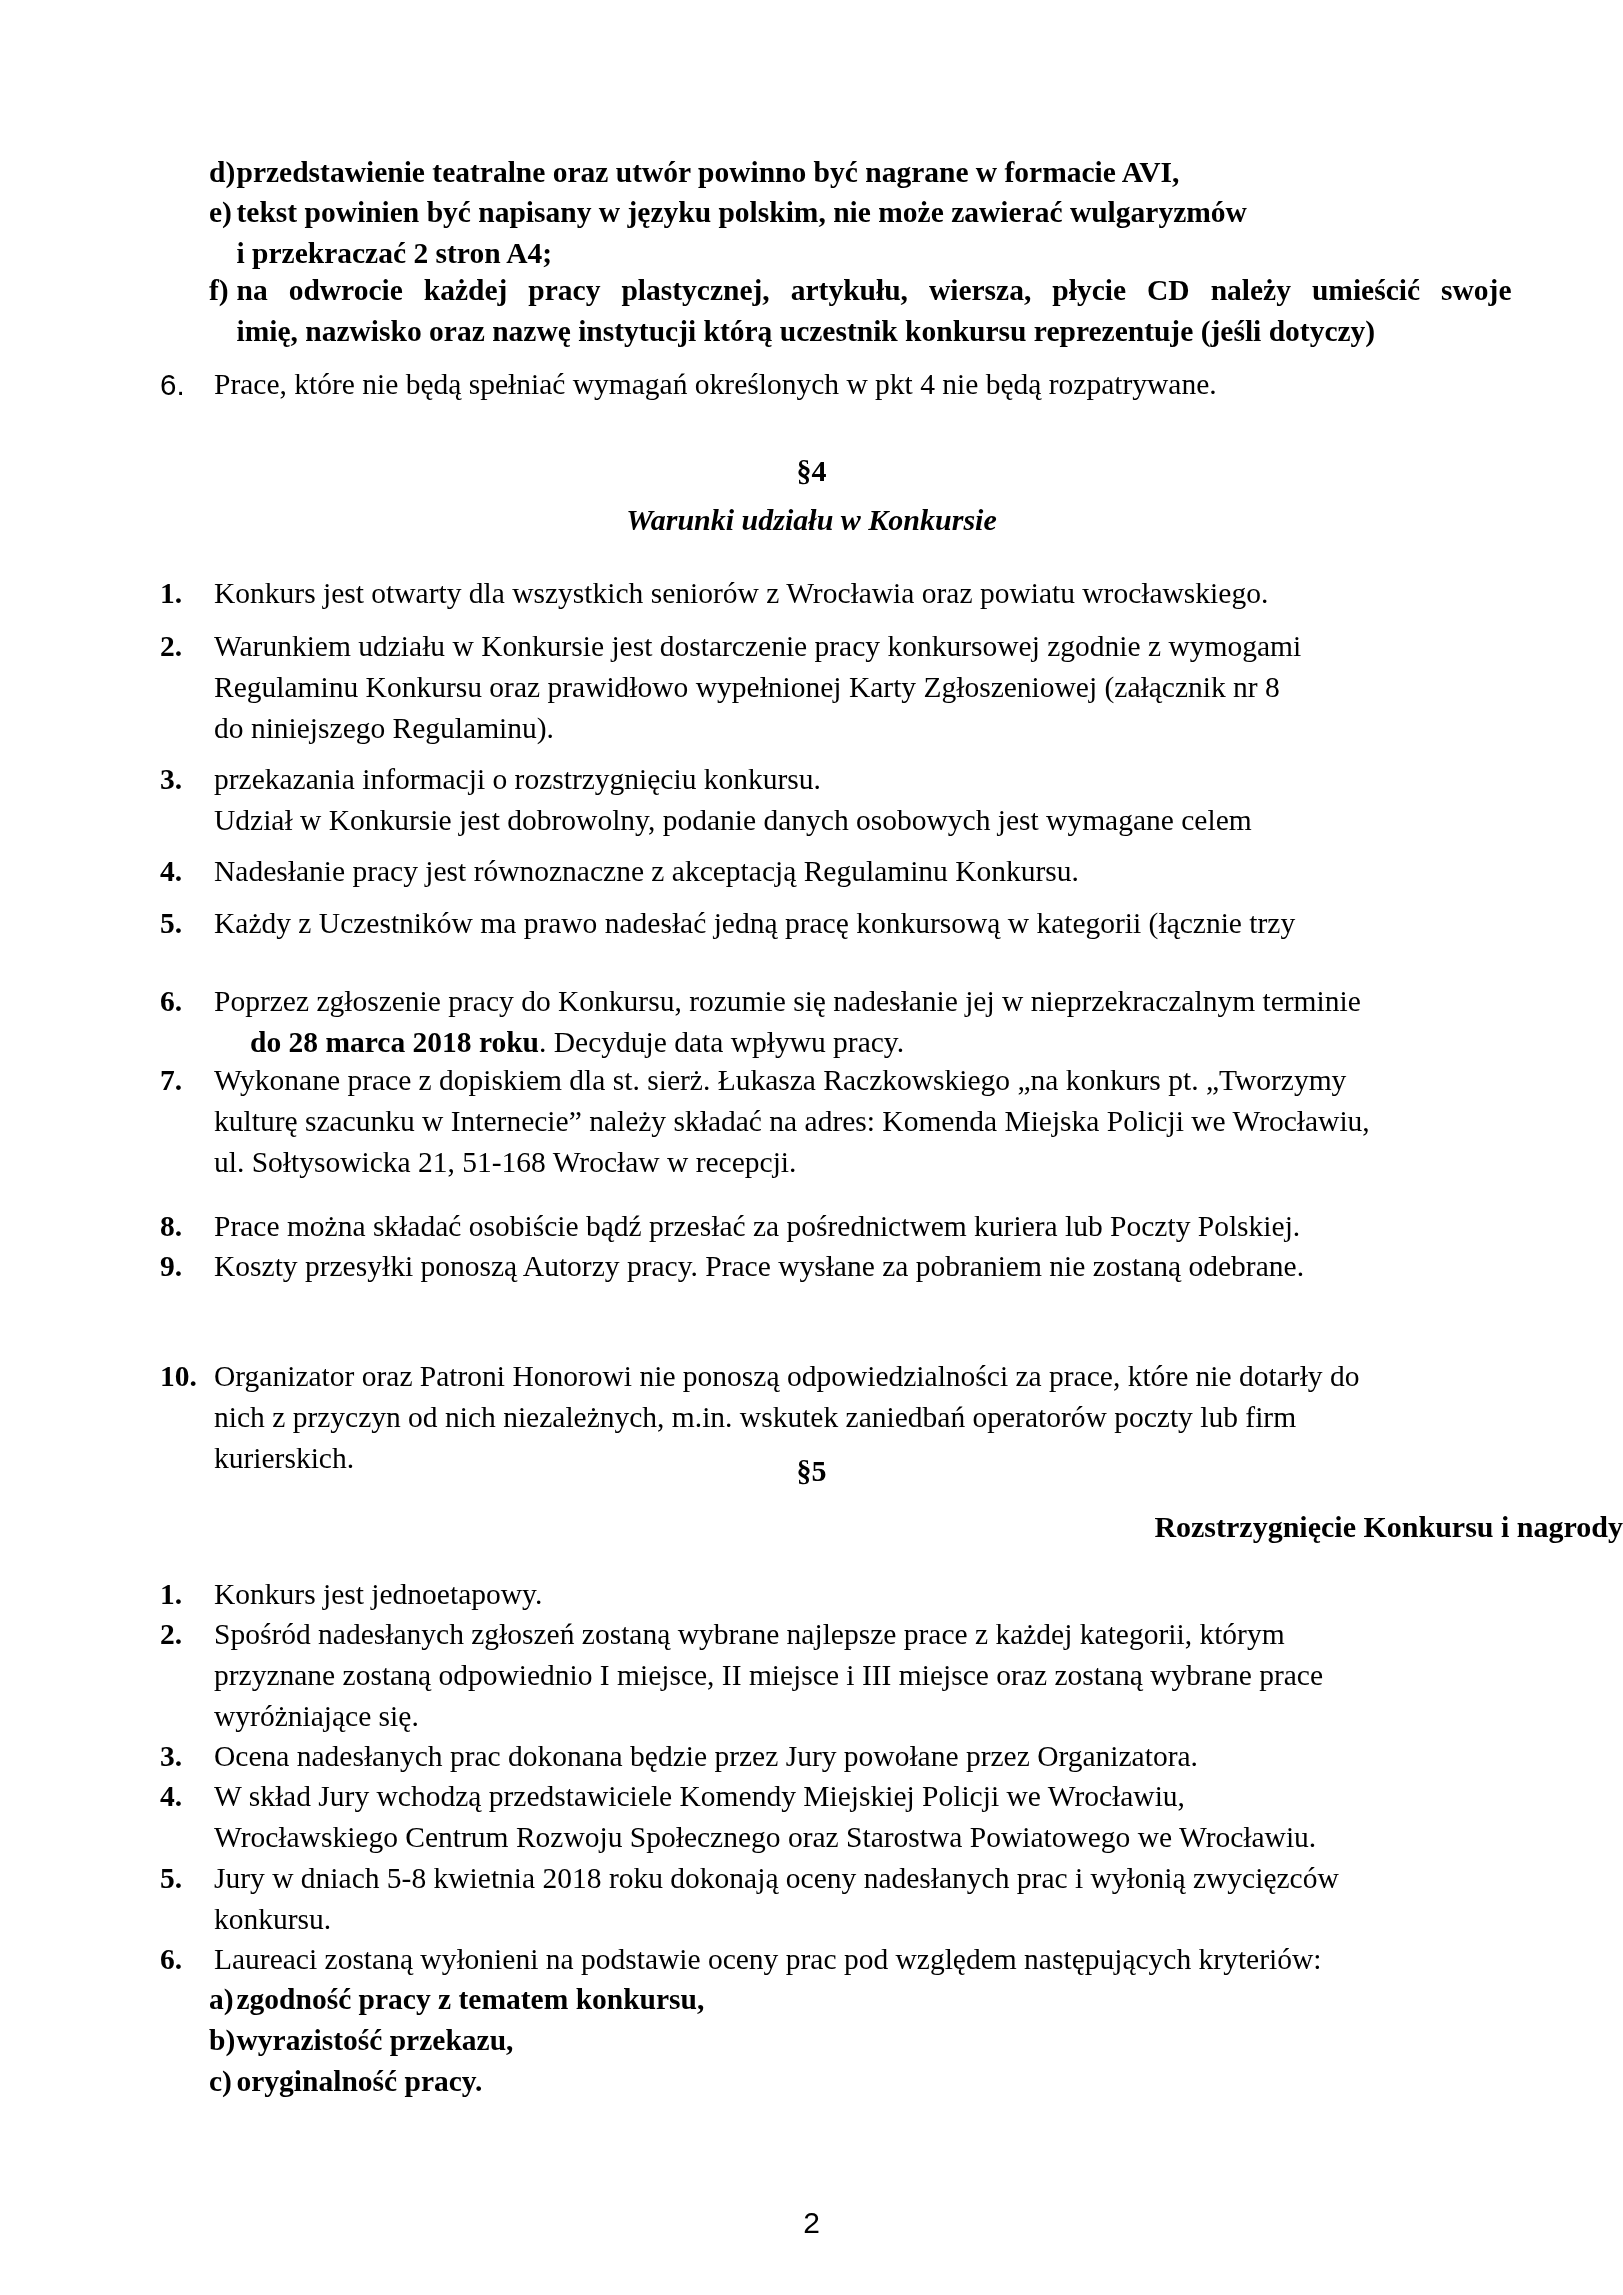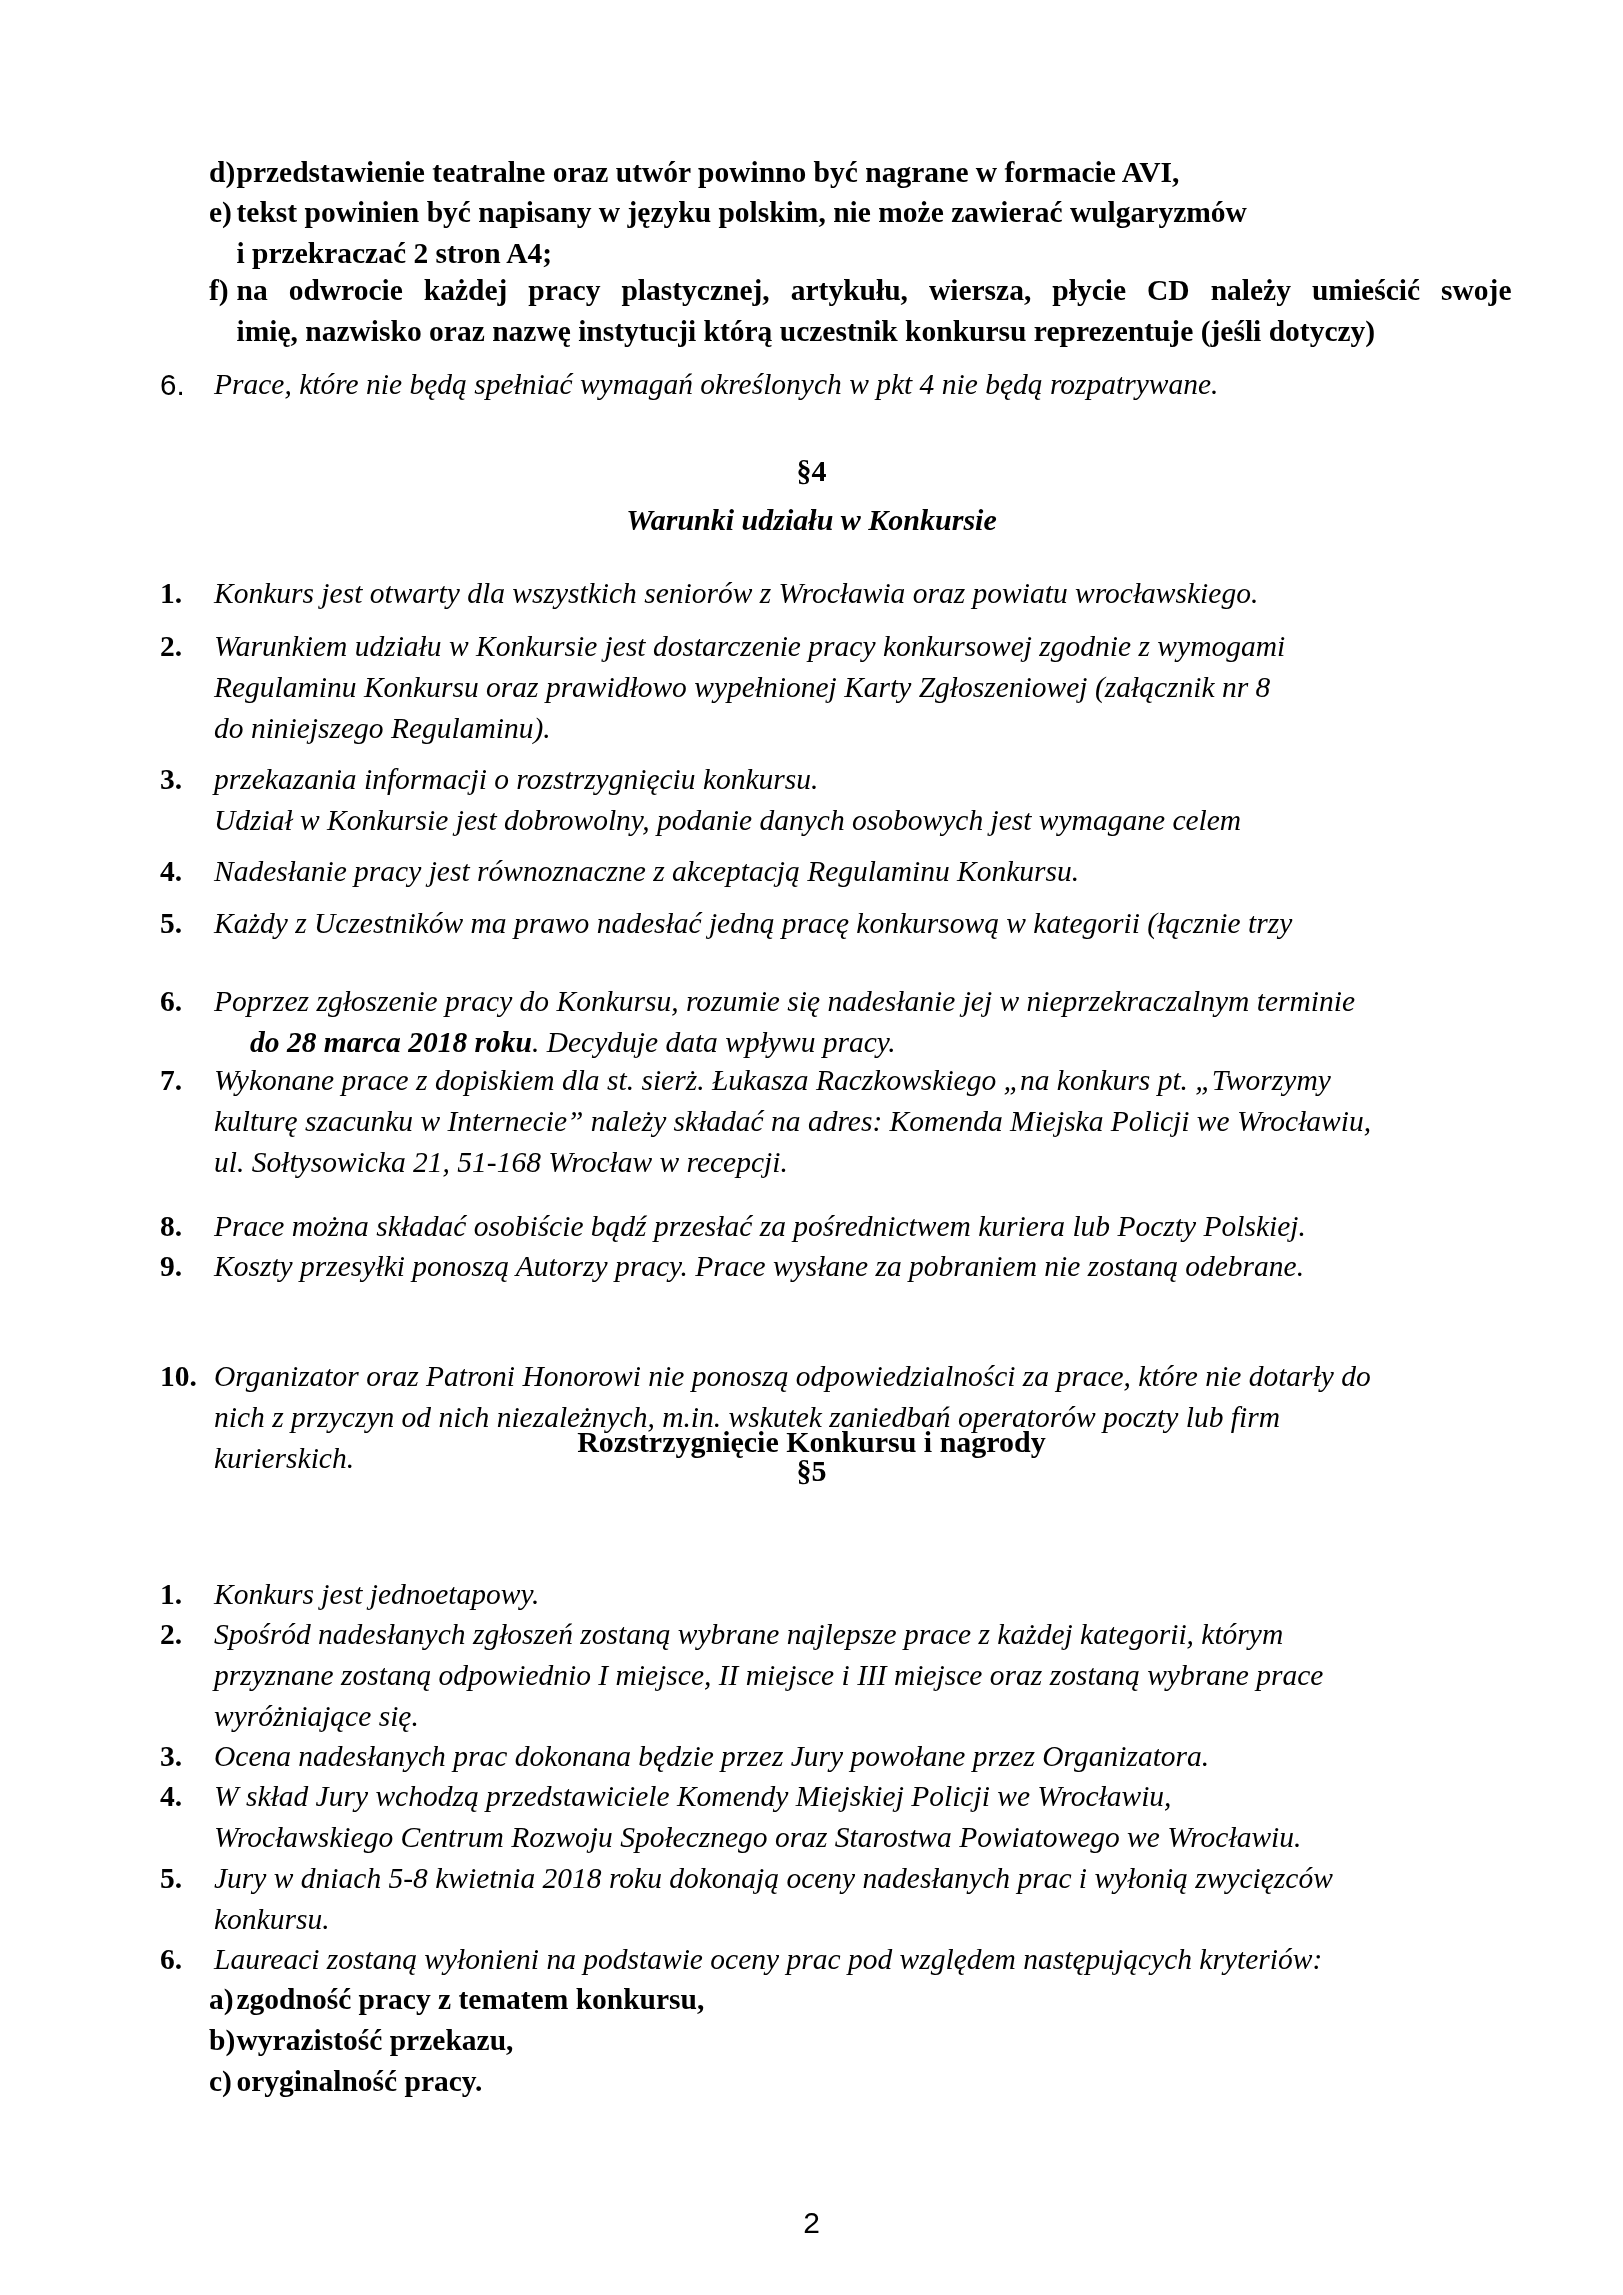--- a/index.html
+++ b/index.html
@@ -2,21 +2,21 @@
 <html style="font-size:10.5px"><head>
   <meta charset="utf-8">
   <style>
     html, body { margin: 0; padding: 0; background: #ffffff; }
     body { width: 1623px; height: 2295px; position: relative; overflow: hidden;
            font-family: "Liberation Serif", "DejaVu Serif", serif; color: #000; }
     .page { position: absolute; left: 0; top: 0; width: 1623px; height: 2295px; }
     .item { position: absolute; left: 160px; width: 1309px; font-size: 29.5px; line-height: 41px; }
     .num { position: absolute; left: 0; top: 0; font-weight: bold; }
     .num.sans { font-family: "Liberation Sans", "DejaVu Sans", sans-serif; font-weight: normal; }
-    .txt { display: block; margin-left: 54px; width: 1263px; text-align: left; font-style: italic; }
+    .txt { display: block; margin-left: 54px; width: 1263px; text-align: left; }
     .sub { position: absolute; left: 209px; width: 1303px; font-size: 29.5px; line-height: 41px; }
     .sub .let { position: absolute; left: 0; top: 0; font-weight: bold; }
     .sub .stxt { display: block; margin-left: 27.5px; width: 1275px; font-weight: bold; }
     .sub .stxt.justify { text-align: justify; text-align-last: justify; }
     .center { position: absolute; left: 0; width: 1623px; text-align: center; font-size: 30px; font-weight: bold; }
     .bold { font-weight: bold; margin-left: 36px; }
     .pagenum { position: absolute; left: 0; width: 1623px; text-align: center; top: 2206px;
                font-family: "Liberation Sans", "DejaVu Sans", sans-serif; font-size: 30px; }
   </style>
 </head>
@@ -89,21 +89,21 @@
     <span class="txt">Koszty przesyłki ponoszą Autorzy pracy. Prace wysłane za pobraniem nie zostaną odebrane.</span>
   </div>
   <div class="item" style="top:1356px;">
     <span class="num">10.</span>
     <span class="txt">Organizator oraz Patroni Honorowi nie ponoszą odpowiedzialności za prace, które nie dotarły do</span>
     <span class="txt">nich z przyczyn od nich niezależnych, m.in. wskutek zaniedbań operatorów poczty lub firm</span>
     <span class="txt">kurierskich.</span>
   </div>
 
   <div class="center" style="top:1454px;">§5</div>
-  <div class="center" style="top:1425px;">Rozstrzygnięcie Konkursu i nagrody</div>
+  <div class="center" style="top:1510px;text-align:right;">Rozstrzygnięcie Konkursu i nagrody</div>
 
   <div class="item" style="top:1574px;">
     <span class="num">1.</span>
     <span class="txt">Konkurs jest jednoetapowy.</span>
   </div>
   <div class="item" style="top:1614px;">
     <span class="num">2.</span>
     <span class="txt">Spośród nadesłanych zgłoszeń zostaną wybrane najlepsze prace z każdej kategorii, którym</span>
     <span class="txt">przyznane zostaną odpowiednio I miejsce, II miejsce i III miejsce oraz zostaną wybrane prace</span>
     <span class="txt">wyróżniające się.</span>

